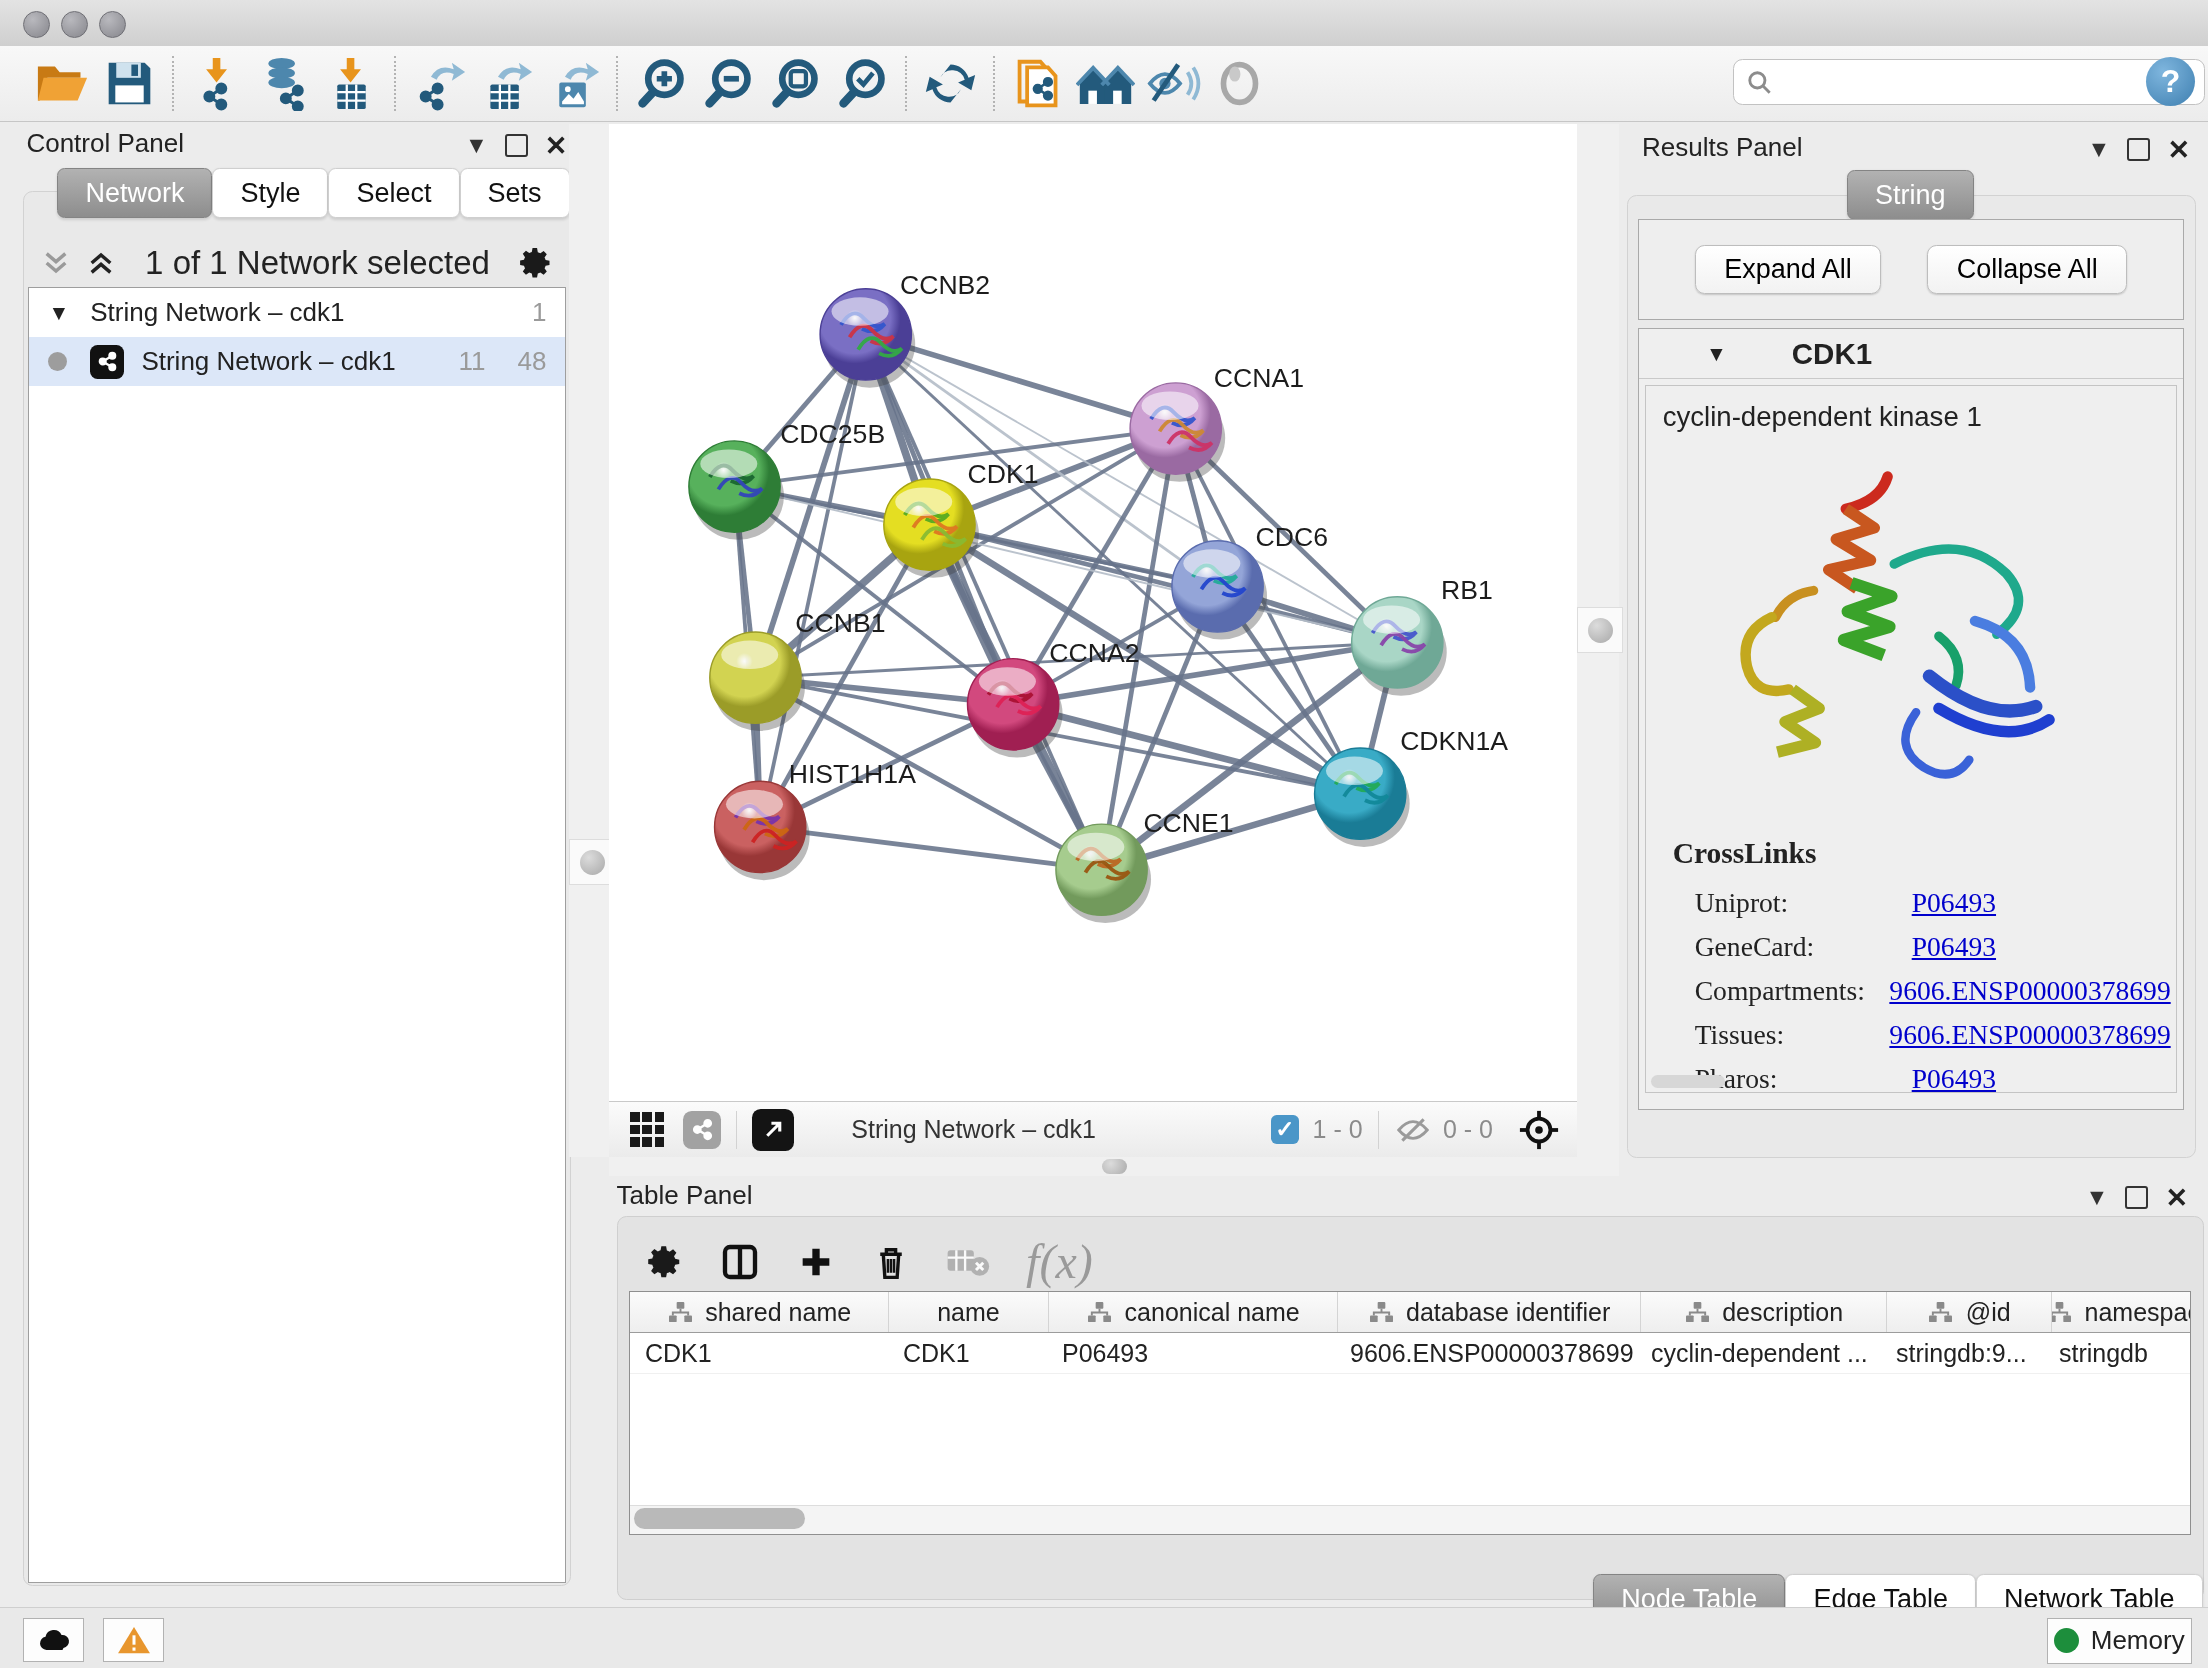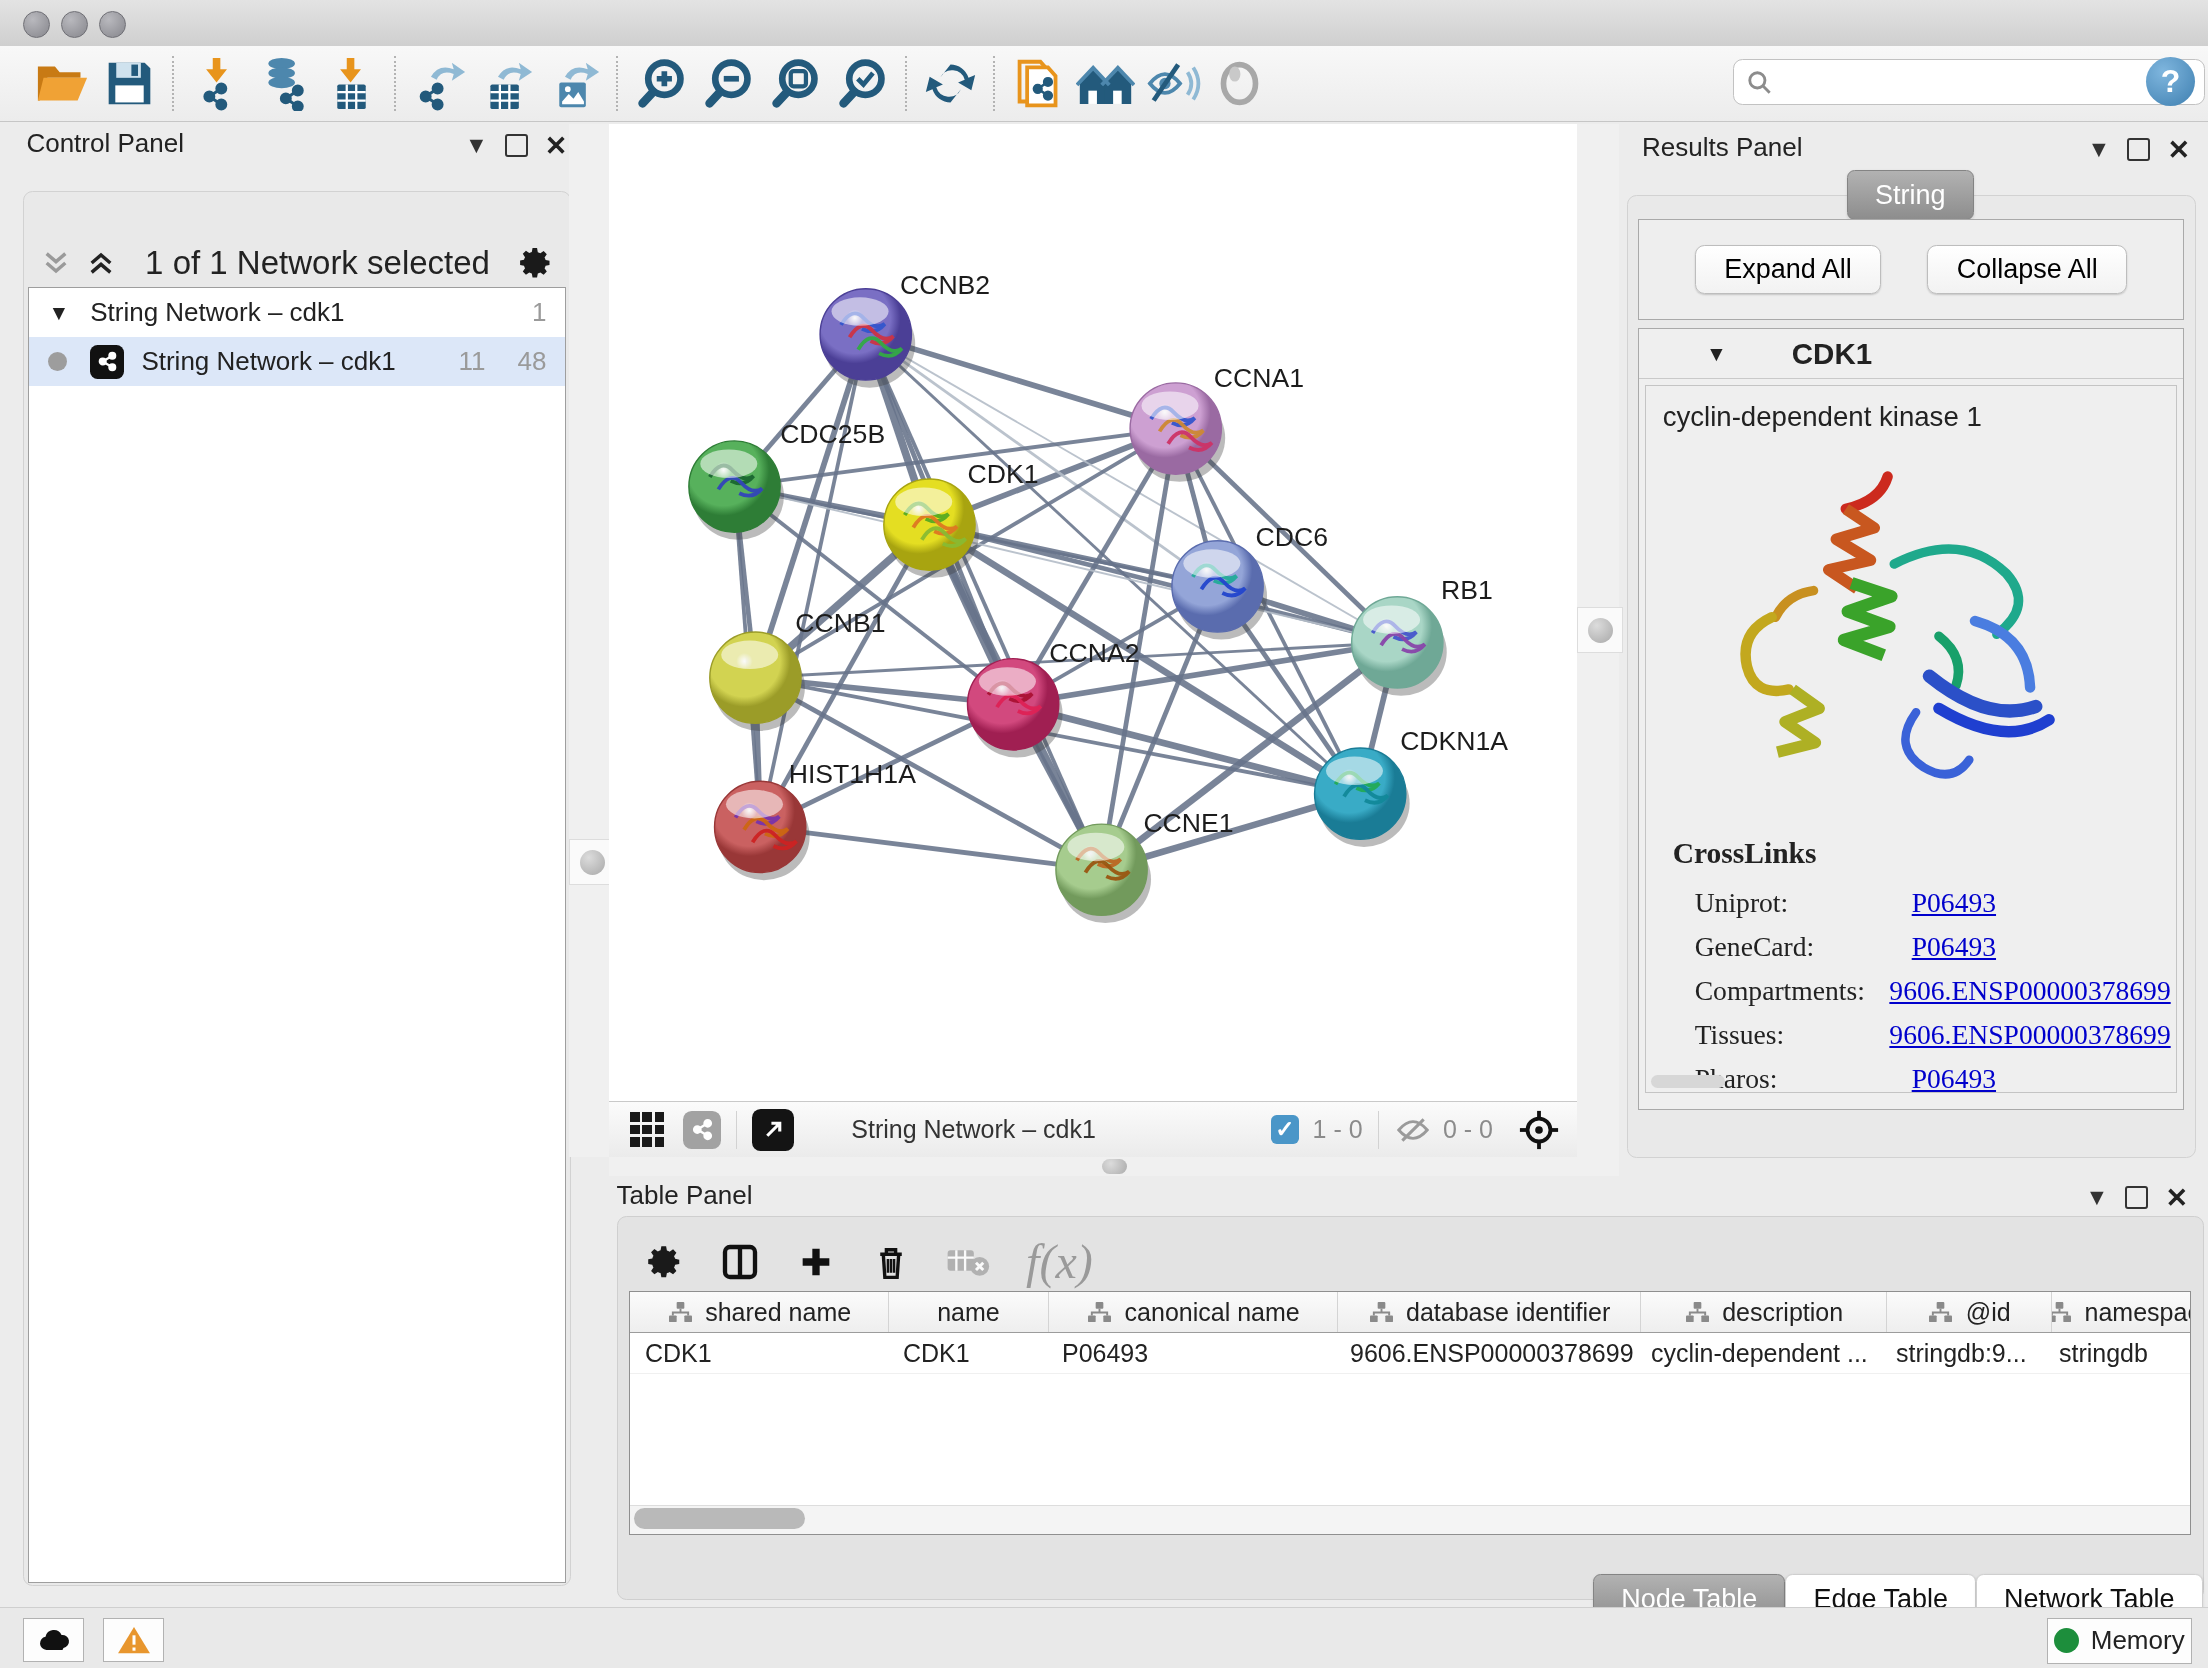--- a/index.html
+++ b/index.html
@@ -301,20 +301,34 @@
 <div class="abs" style="left:11.4px;top:120px;width:571px;height:1472px;">
   <div class="abs" style="left:15px;top:7.6px;">
     <span class="panel-title">Control Panel</span>
   </div>
   <div class="abs winctl" style="right:15px;top:9.5px;">
     <span class="dd">▼</span>
     <span class="sq"></span>
     <span class="x">✕</span>
   </div>
   <div class="abs pane" style="left:11.4px;top:71px;width:546px;height:1393px;"></div>
+  <div class="abs" style="left:46px;top:48px;display:flex;" id="cp-tabs">
+      <div class="tab selected">
+        <span>Network</span>
+      </div>
+      <div class="tab">
+        <span>Style</span>
+      </div>
+      <div class="tab">
+        <span>Select</span>
+      </div>
+      <div class="tab">
+        <span>Sets</span>
+      </div>
+    </div>
 
   <div class="abs" style="left:28.5px;top:122px;width:514px;height:42px;display:flex;align-items:center;">
     <span style="margin-right:13.3px;">
       <svg width="32" height="32" viewBox="0 0 24 24">
           <path d="M5 5l7 6 7-6M5 12l7 6 7-6" fill="none" stroke="#9a9a9a" stroke-width="2.6"></path>
         </svg>
     </span>
     <span>
       <svg width="32" height="32" viewBox="0 0 24 24">
           <path d="M5 19l7-6 7 6M5 12l7-6 7 6" fill="none" stroke="#222" stroke-width="2.6"></path>

